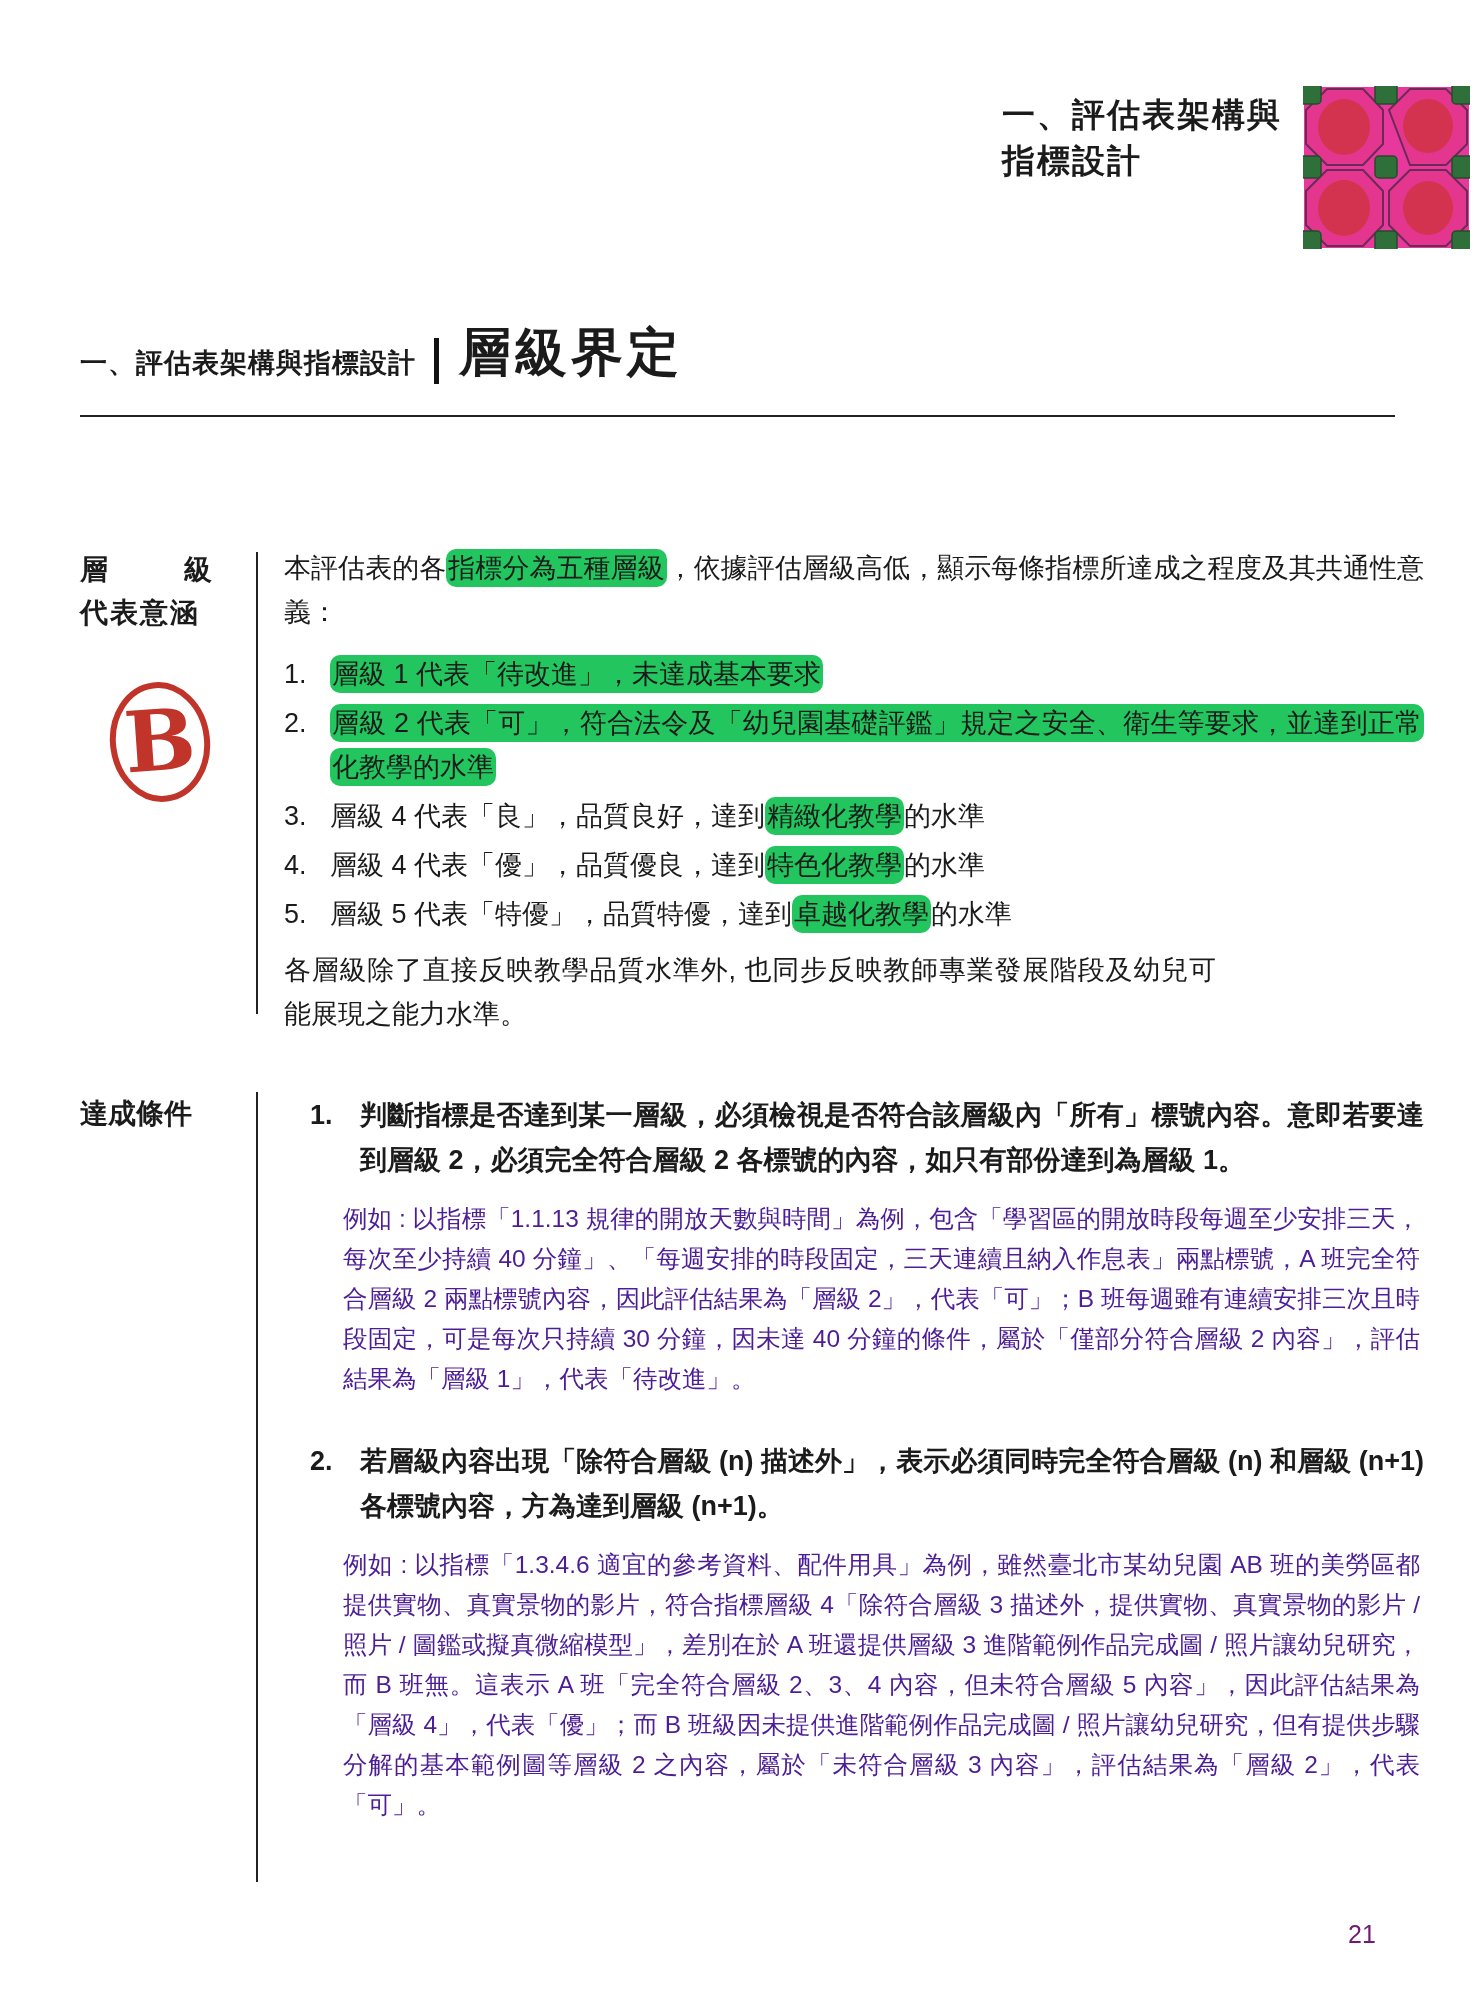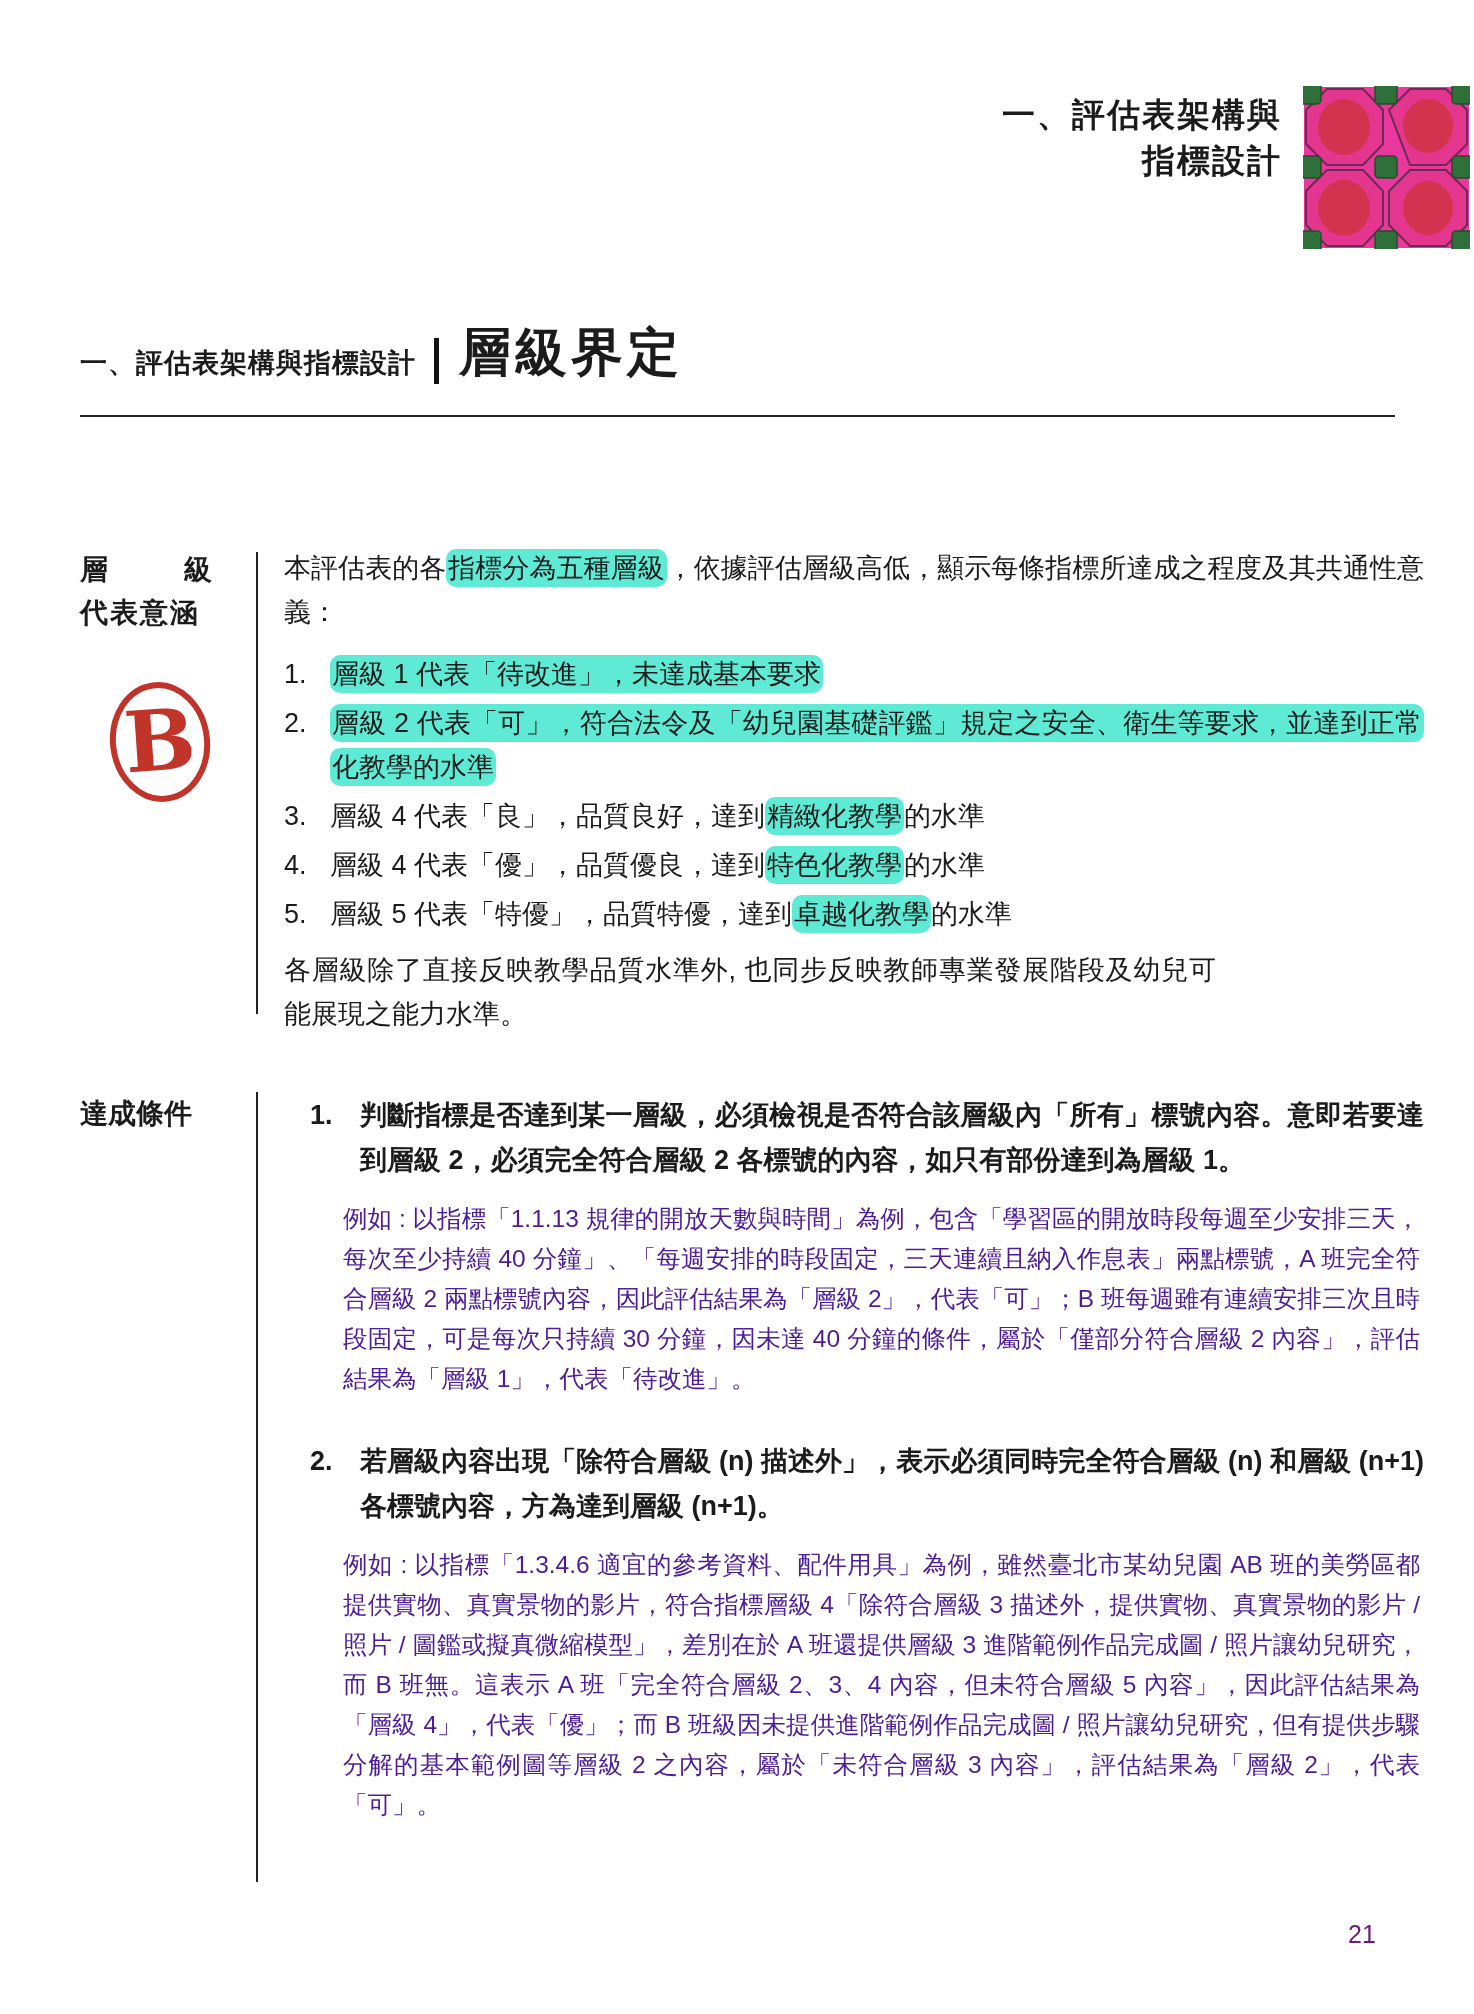--- a/index.html
+++ b/index.html
@@ -5,21 +5,21 @@
   * { margin:0; padding:0; box-sizing:border-box; }
   html,body { background:#ffffff; }
   body { font-family:"Liberation Sans", sans-serif; color:#1b1b1b; }
   .page {
     position:relative; width:1474px; height:2014px; background:#ffffff;
     margin:0 auto; overflow:hidden;
   }
 
   
   .chapter-head {
-    position:absolute; top:92px; right:192px; text-align:right;
+    position:absolute; top:92px; right:192px; 
     font-size:33px; font-weight:700; line-height:46px; letter-spacing:2px;
   }
   .tile-art { position:absolute; top:86px; left:1303px; width:167px; height:163px; }
 
   
   .title-row {
     position:absolute; left:80px; top:318px; display:flex; align-items:flex-end;
   }
   .title-small { font-size:27px; font-weight:700; padding-bottom:7px; letter-spacing:1px;text-align:center; }
   .title-sep { width:5px; height:46px; background:#111; margin:0 20px 4px 18px; }
@@ -31,21 +31,21 @@
   .vdivider { position:absolute; left:256px; width:2px; background:#222; }
 
   
   .lbl-justify { display:flex; justify-content:space-between; line-height:40px; }
   .lbl-line2 { line-height:46px; letter-spacing:2px; }
   .badge-b { position:absolute; left:106px; top:676px; width:108px; height:132px; }
 
   .content1 { position:absolute; left:284px; top:546px; width:1140px; font-size:27px; line-height:44px; text-align:justify; }
   .intro { margin-bottom:18px; }
   .hl {
-    background:#5eead4; border-radius:10px; padding:4px 2px;
+    background:#22c55e; border-radius:10px; padding:4px 2px;
     box-decoration-break:clone; -webkit-box-decoration-break:clone;
   }
   .list-item { display:flex; margin-bottom:5px; }
   .list-item .num { width:46px; flex:0 0 46px; }
   .list-item .itxt { flex:1; text-align:justify; }
   .outro { margin-top:12px; max-width:932px; }
 
   
   .content2 { position:absolute; left:284px; top:1093px; width:1140px; }
   .cond-item { display:flex; padding-left:26px; font-size:27px; font-weight:700; line-height:45px; }

